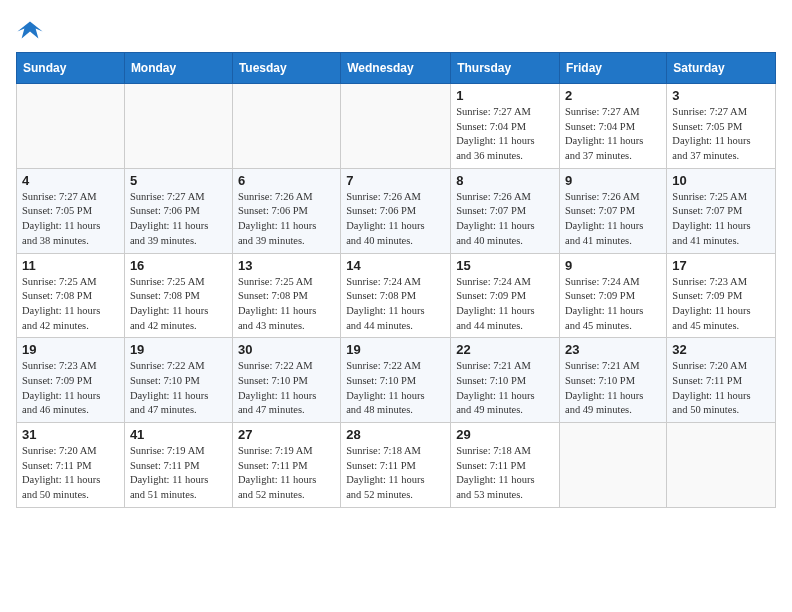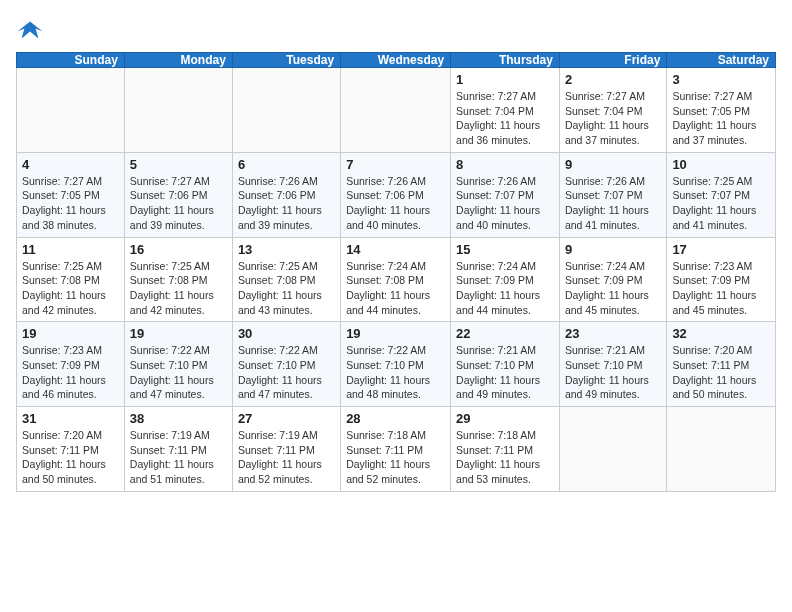--- a/index.html
+++ b/index.html
@@ -47,22 +47,22 @@
       color: #555;
     }
     table {
       width: 100%;
       border-collapse: collapse;
       font-size: 11px;
     }
     thead tr th {
       background-color: #2176c7;
       color: #fff;
-      text-align: right;
-      padding: 0 6px;
+      text-align: left;
+      padding: 8px 6px;
       font-size: 12px;
       font-weight: bold;
       border: 1px solid #1a5fa8;
     }
     tbody tr td {
       border: 1px solid #ccc;
       vertical-align: top;
       padding: 4px 5px;
       width: 113px;
       min-height: 80px;
@@ -74,20 +74,21 @@
     .day-num {
       font-size: 13px;
       font-weight: bold;
       color: #222;
       margin-bottom: 2px;
     }
     .day-info {
       color: #333;
       font-size: 10.5px;
       line-height: 1.4;
+      font-family: Liberation Serif, serif;
     }
     td.empty {
       background: #f9f9f9;
     }
     tbody tr:nth-child(even) td.empty {
       background: #f0f3f8;
     }
   </style>
 </head>
 <body>
@@ -303,21 +304,21 @@
       </tr>
       <tr>
         <td>
           <div class="day-num">31</div>
           <div class="day-info" style="white-space: pre-line;">Sunrise: 7:20 AM
 Sunset: 7:11 PM
 Daylight: 11 hours
 and 50 minutes.</div>
         </td>
         <td>
-          <div class="day-num">38</div>
+          <div class="day-num">41</div>
           <div class="day-info" style="white-space: pre-line;">Sunrise: 7:19 AM
 Sunset: 7:11 PM
 Daylight: 11 hours
 and 51 minutes.</div>
         </td>
         <td>
           <div class="day-num">27</div>
           <div class="day-info" style="white-space: pre-line;">Sunrise: 7:19 AM
 Sunset: 7:11 PM
 Daylight: 11 hours

